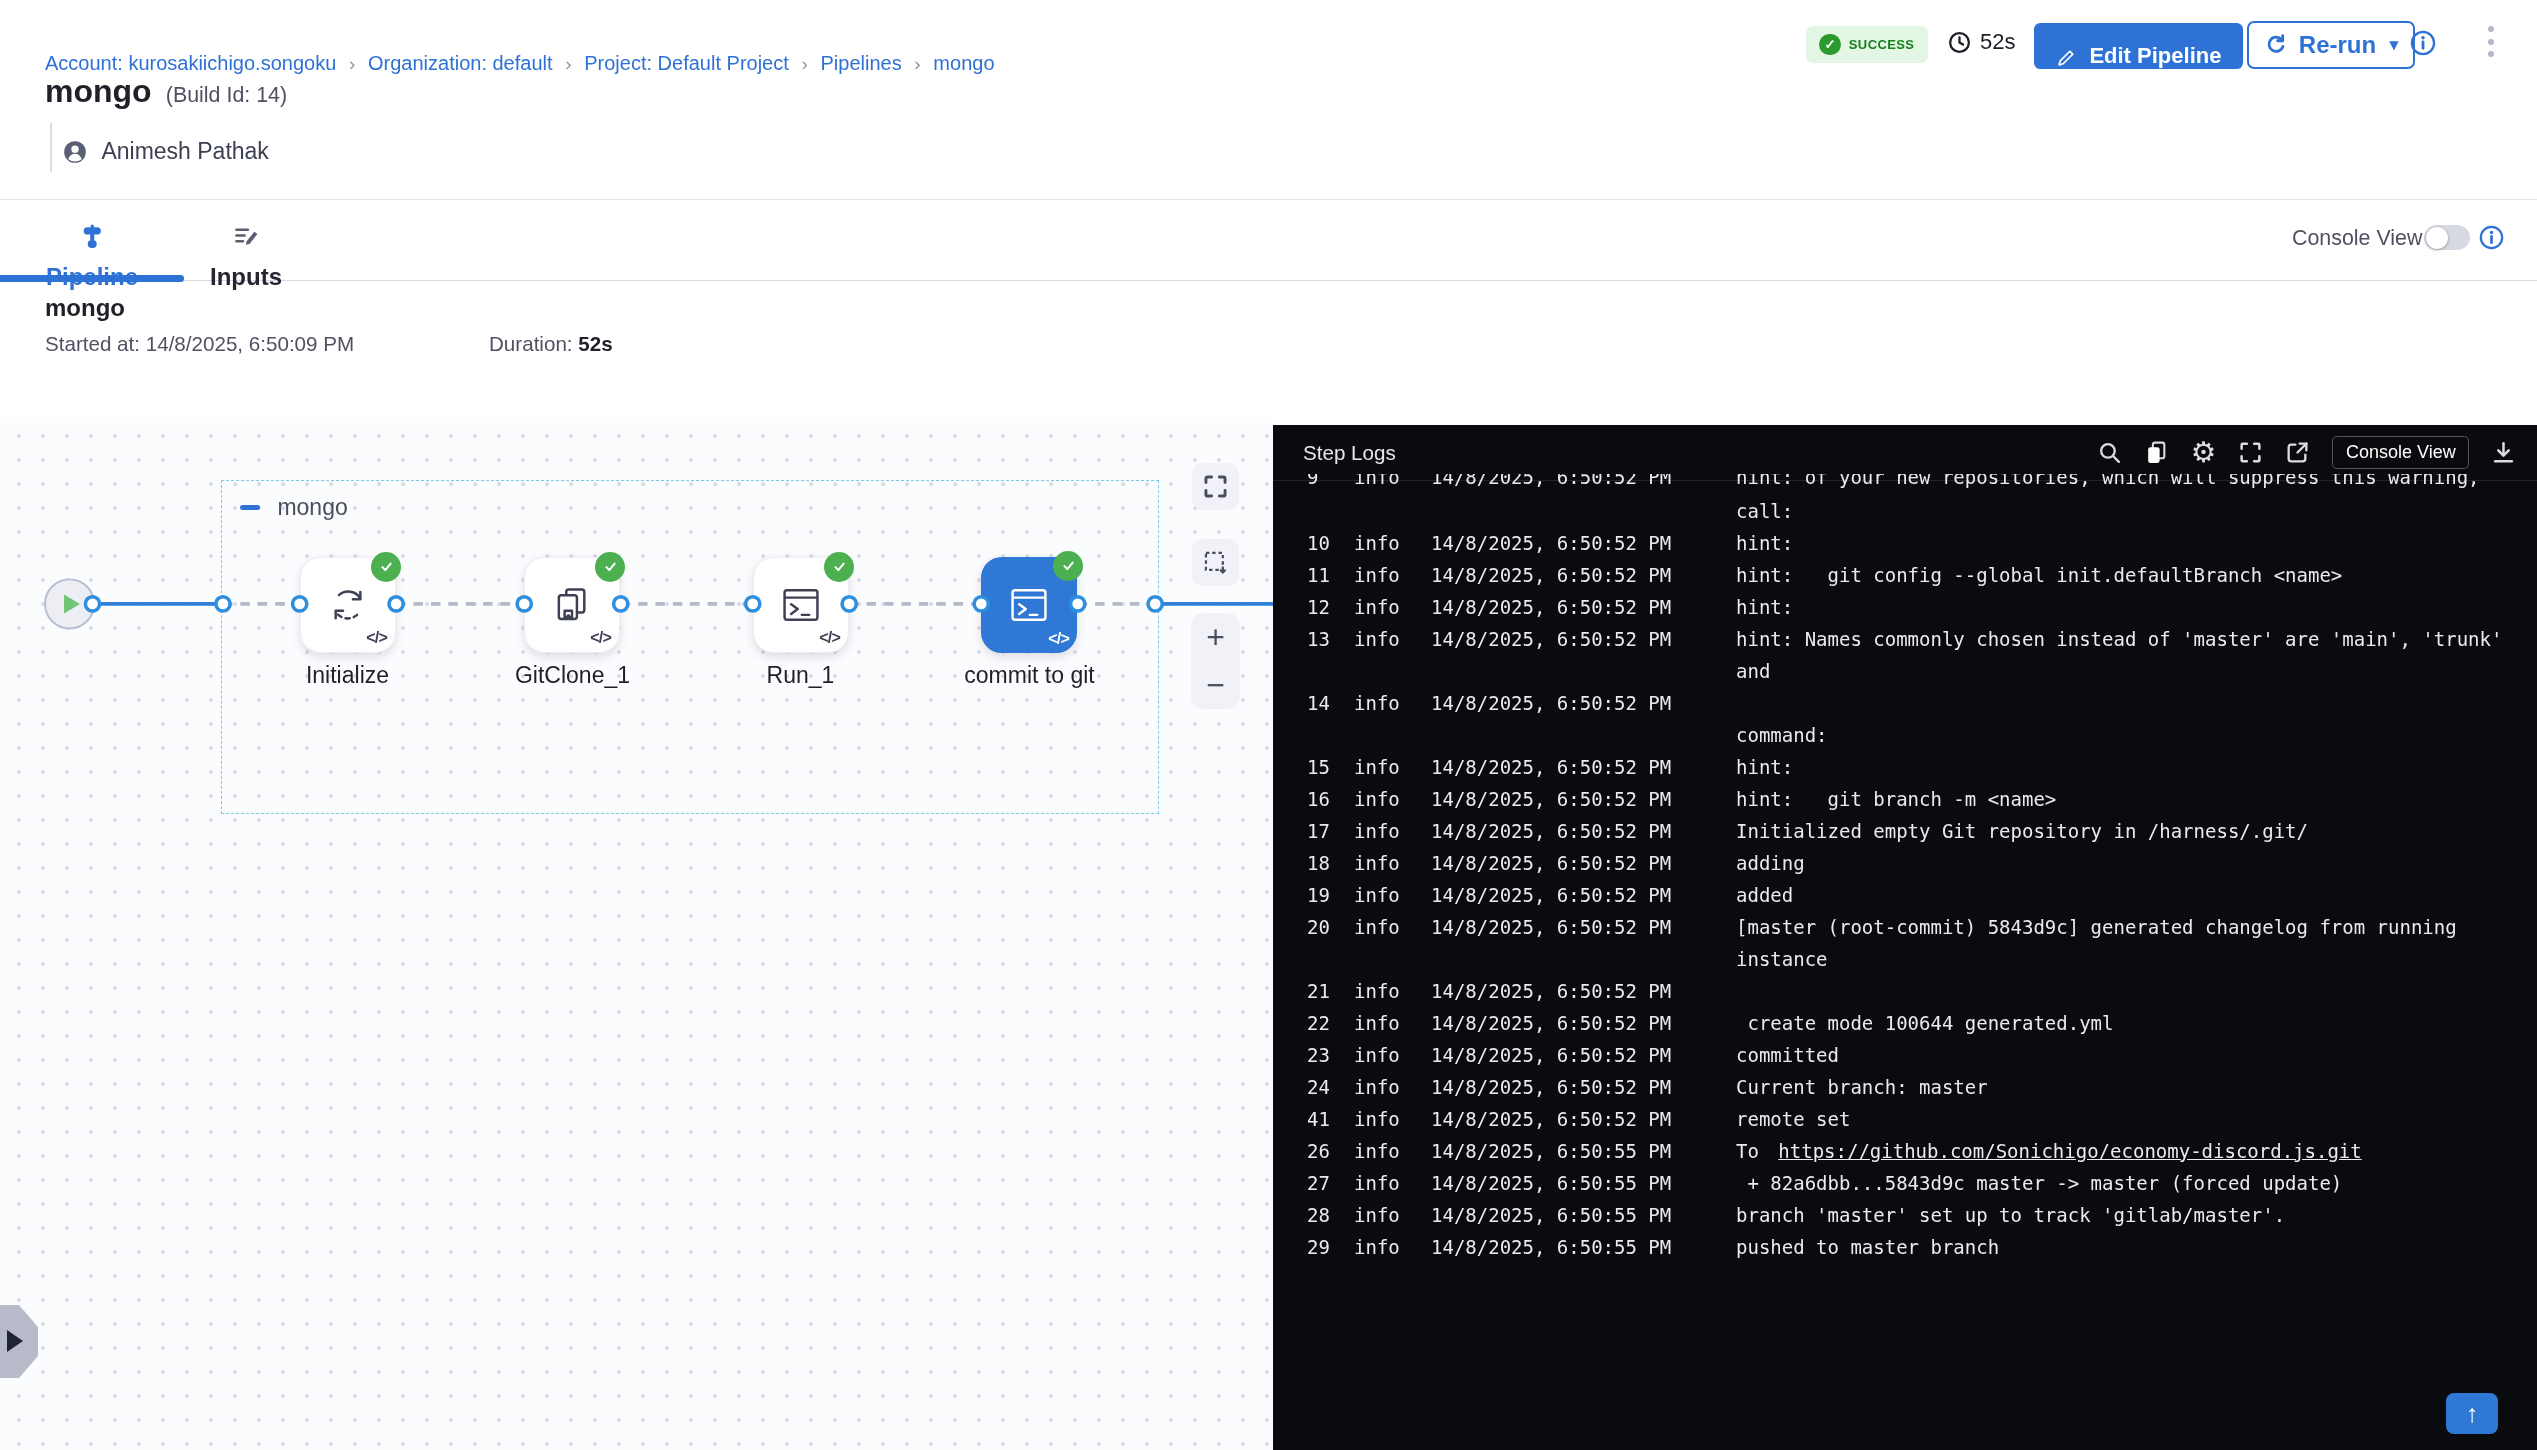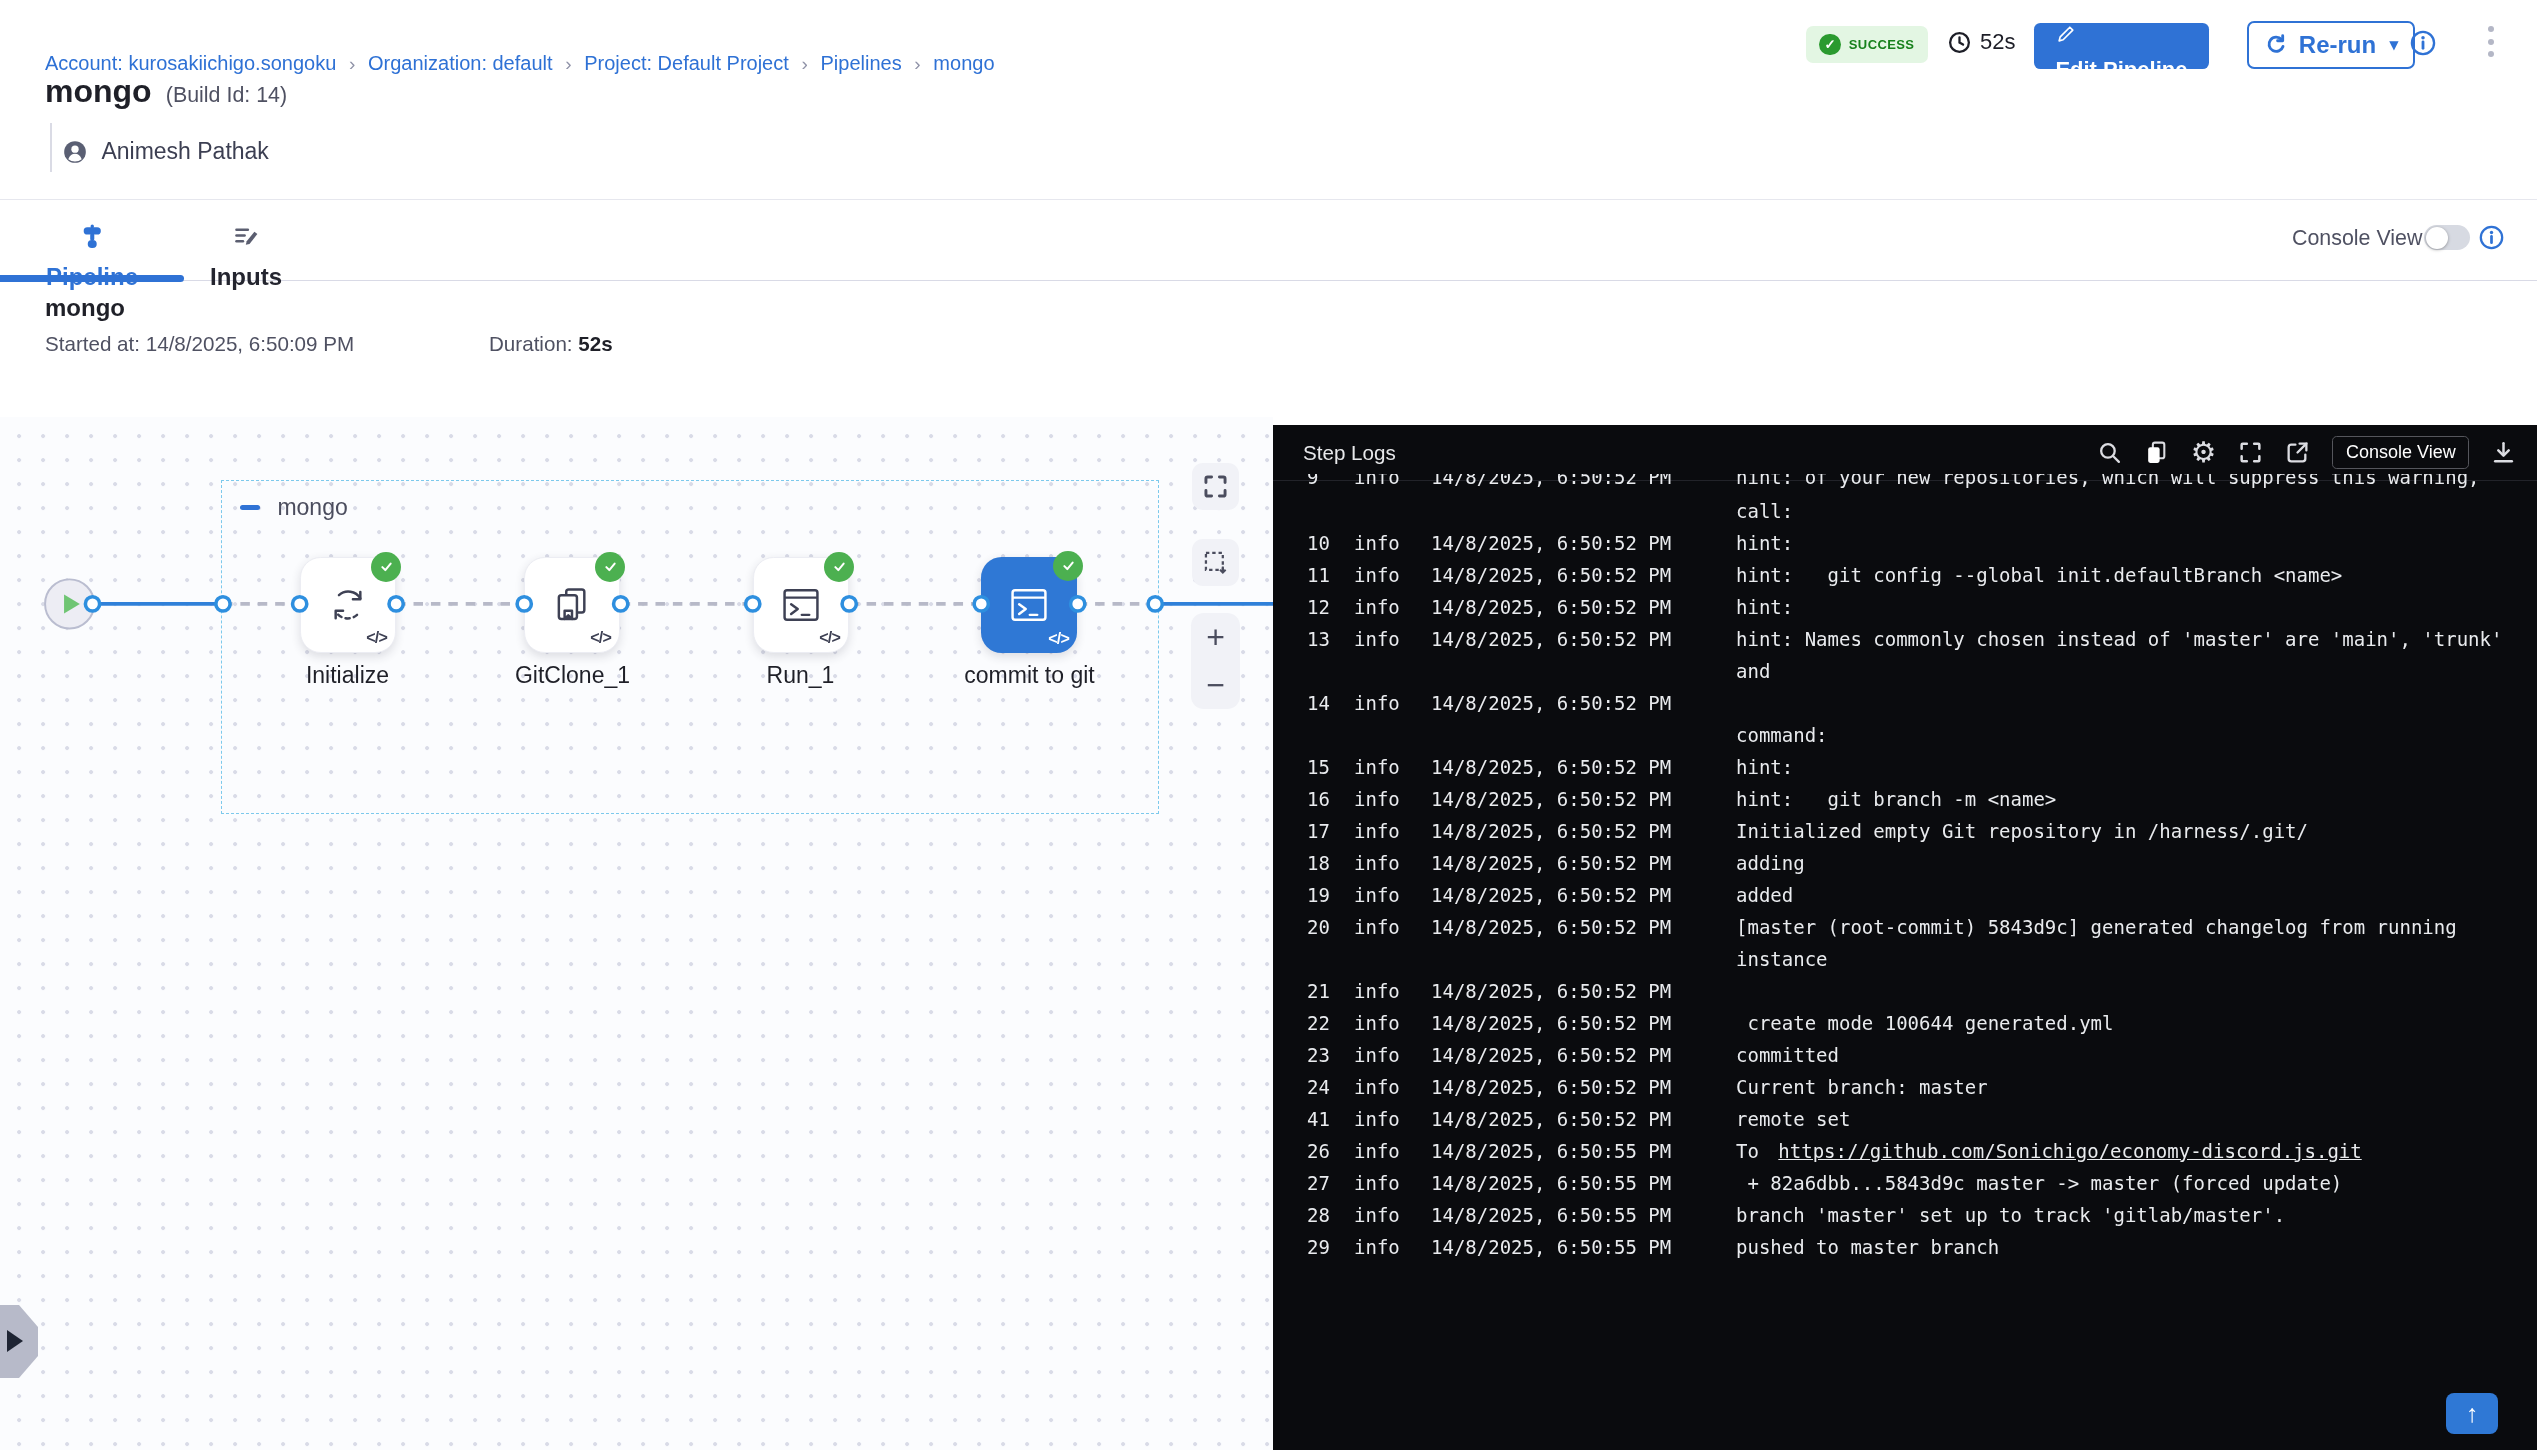--- a/index.html
+++ b/index.html
@@ -18,21 +18,21 @@
   #status-badge .chk { width:21.4px; height:21.4px; border-radius:50%; background:#2a9a2f;
                        color:#fff; font-size:13.4px; font-weight:bold; display:flex;
                        align-items:center; justify-content:center; }
   #status-badge .txt { font-size:13px; font-weight:bold; color:#17811c; letter-spacing:0.4px; }
 
   #duration-top { left:1947px; top:29px; display:flex; align-items:center; gap:8px;
                   font-size:22px; color:#1d1e27; }
 
   #edit-btn { left:2034px; top:23px; height:46px; padding:0 21.4px; border-radius:6.3px;
               background:#2f72d5; color:#fff; font-size:22px; font-weight:bold;
-              display:flex; align-items:flex-start; gap:12px; cursor:pointer;flex-direction:column; }
+              display:flex; align-items:flex-end; gap:12px; cursor:pointer; }
   #rerun-btn { left:2247px; top:21.4px; height:48px; padding:0 15px; border-radius:7.1px;
                border:2.4px solid #2f72d5; color:#2f72d5; font-size:24px; font-weight:bold;
                display:flex; align-items:center; gap:10.3px; background:#fff; cursor:pointer; }
   #rerun-caret { font-size:16.6px; margin-left:3.2px; }
   #info-top { left:2409px; top:29px; color:#2f72d5; }
   #kebab { left:2488px; top:26px; display:flex; flex-direction:column; gap:6.3px; cursor:pointer; }
   #kebab i { width:6.3px; height:6.3px; border-radius:50%; background:#b4b7c6; }
 
   #build-title { left:45px; top:73px; display:flex; align-items:baseline; gap:14.2px; }
   #build-title .name { font-size:32px; font-weight:bold; color:#1f2028; }

